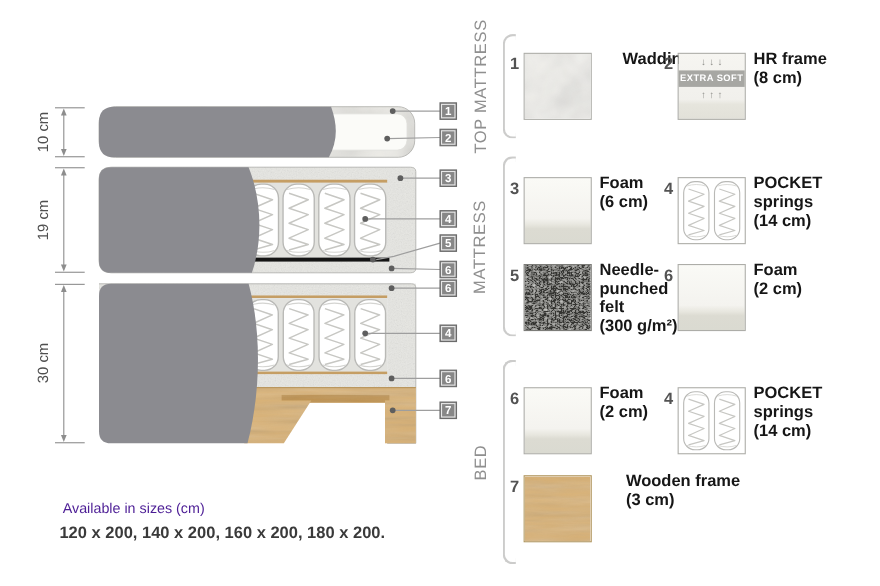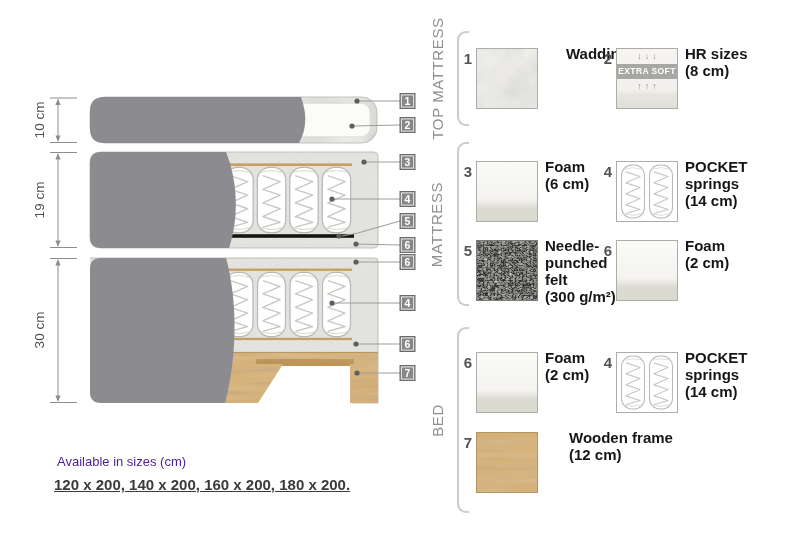--- a/index.html
+++ b/index.html
@@ -35,21 +35,21 @@
   .sw-wood{border-color:#b1975f;}
 
   .bracket{position:absolute;width:12px;box-sizing:border-box;
            border:2px solid #cccccb;border-right:none;border-radius:9px 0 0 9px;}
   .vlabel{position:absolute;width:26px;display:flex;align-items:center;justify-content:center;}
   .vlabel span{transform:rotate(-90deg);white-space:nowrap;color:#8f8f8f;
                font-size:15px;letter-spacing:.6px;}
 
   
   .avail{position:absolute;left:57px;top:454px;font-size:13px;color:#4c1d95;}
-  .sizes{position:absolute;left:54px;top:476px;font-size:15px;font-weight:700;color:#3a3a3a;text-decoration:underline;}
+  .sizes{position:absolute;left:54px;top:476px;font-size:15px;font-weight:700;color:#3a3a3a;}
 </style>
 </head>
 <body>
 
 <div class="stage">
 
 <svg id="diagram" width="460" height="533" viewBox="0 0 460 533">
   <defs>
     <filter id="fGrain" x="-5%" y="-5%" width="110%" height="110%">
       <feTurbulence type="fractalNoise" baseFrequency="0.9" numOctaves="2" seed="3" stitchTiles="stitch"></feTurbulence>
@@ -270,21 +270,21 @@
   <span class="nm">Wadding</span>
   <span class="sz"></span></div>
 
 <div class="num" style="left:596px;top:50px;">2</div>
 <div class="swatch sw-es" style="left:616px;top:48px;">
   <div class="es-arrows">↓↓↓</div>
   <div class="es-badge">EXTRA SOFT</div>
   <div class="es-arrows">↑↑↑</div>
     </div>
 <div class="lbl" style="left:685px;top:45px;">
-  <span class="nm">HR sizes</span>
+  <span class="nm">HR frame</span>
   <span class="sz">(8 cm)</span></div>
 
 <div class="num" style="left:456px;top:163px;">3</div>
 <div class="swatch sw-foam" style="left:476px;top:161px;"></div>
 <div class="lbl" style="left:545px;top:158px;">
   <span class="nm">Foam</span>
   <span class="sz">(6 cm)</span></div>
 
 <div class="num" style="left:596px;top:163px;">4</div>
 <div class="swatch" style="left:616px;top:161px;">
@@ -333,18 +333,18 @@
 
 <div class="num" style="left:456px;top:434px;">7</div>
 <div class="swatch sw-wood" style="left:476px;top:432px;">
   <svg width="60" height="59">
         <rect width="60" height="59" fill="#dab173"></rect>
     <rect width="60" height="59" filter="url(#fWood)" opacity="0.35"></rect>
       </svg>
     </div>
 <div class="lbl" style="left:545px;top:429px;width:150px;margin-left:24px;">
   <span class="nm">Wooden frame</span>
-  <span class="sz">(12 cm)</span></div>
+  <span class="sz">(3 cm)</span></div>
 
 <div class="avail">Available in sizes (cm)</div>
 <div class="sizes">120 x 200, 140 x 200, 160 x 200, 180 x 200.</div>
 
 </div>
 
 </body></html>

